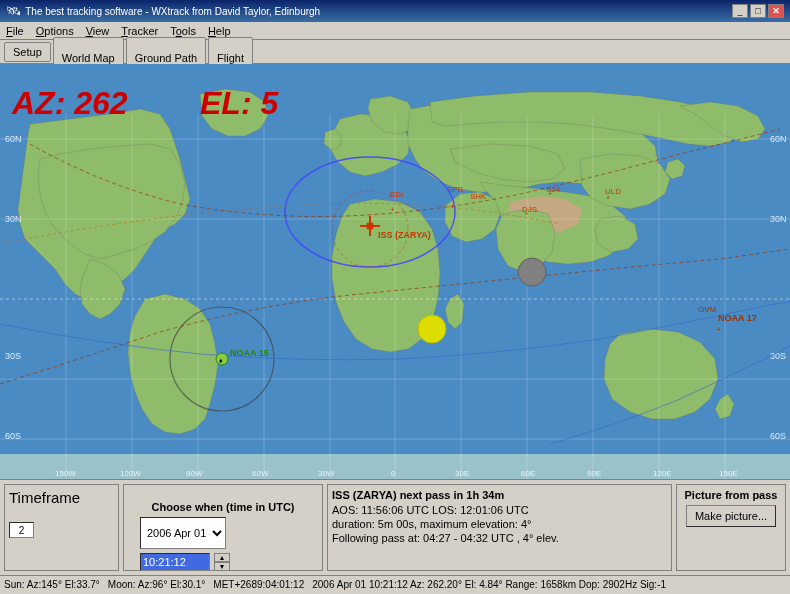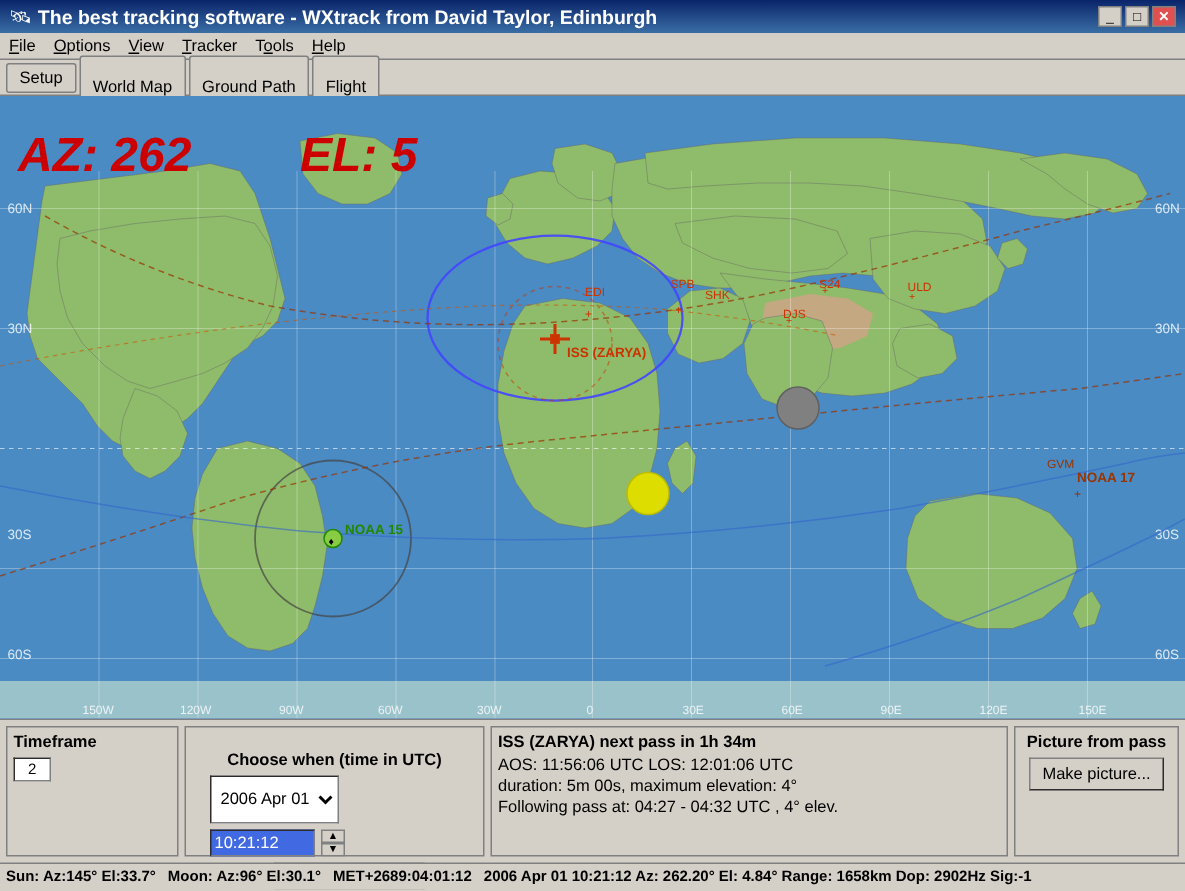--- a/index.html
+++ b/index.html
@@ -9,21 +9,21 @@
     .title-bar {
       background: linear-gradient(to bottom, #0a246a, #3a6ea5);
       color: white;
       padding: 3px 6px;
       display: flex;
       align-items: center;
       justify-content: space-between;
       height: 22px;
     }
     .title-bar-left { display: flex; align-items: center; gap: 4px; }
-    .title-bar-title { font-size: 13px; font-weight: bold; }
+    .title-bar-title { font-size: 10px; font-weight: normal; }
     .title-bar-controls { display: flex; gap: 2px; }
     .tb-btn {
       width: 16px; height: 14px; background: #d4d0c8; border: 1px solid #808080;
       display: flex; align-items: center; justify-content: center; font-size: 9px;
       cursor: pointer; color: #000;
     }
     .tb-btn.close { background: #d4d0c8; }
     
     
     .menu-bar {
@@ -98,21 +98,21 @@
       height: 95px;
     }
     
     
     .timeframe-section {
       border: 1px solid #808080;
       padding: 4px;
       width: 115px;
       background: #d4d0c8;
     }
-    .timeframe-title { font-size: 11px; font-weight: bold; margin-bottom: 4px; }
+    .timeframe-title { font-size: 15px; font-weight: normal; margin-bottom: 16px; }
     .radio-group { display: flex; flex-direction: column; gap: 2px; }
     .radio-item { display: flex; align-items: center; gap: 4px; font-size: 11px; }
     .radio-item input[type="radio"] { width: 12px; height: 12px; }
     .manual-row { display: flex; align-items: center; gap: 4px; margin-top: 2px; }
     .small-input { width: 25px; height: 16px; border: 1px inset #808080; background: white; font-size: 10px; text-align: center; }
     
     
     .choose-when-section {
       border: 1px solid #808080;
       padding: 16px;
@@ -166,21 +166,21 @@
     .status-bar {
       background: #d4d0c8;
       border-top: 1px solid #808080;
       padding: 1px 4px;
       display: flex;
       gap: 8px;
       font-size: 10px;
       height: 18px;
       align-items: center;
     }
-    .status-item { white-space: nowrap; font-weight: bold; }
+    .status-item { white-space: nowrap; }
     
     
     .land { fill: #8fbc6a; stroke: #666; stroke-width: 0.3; }
     
     select { font-size: 11px; }
   </style>
 </head>
 <body>
 
 <div class="title-bar">

